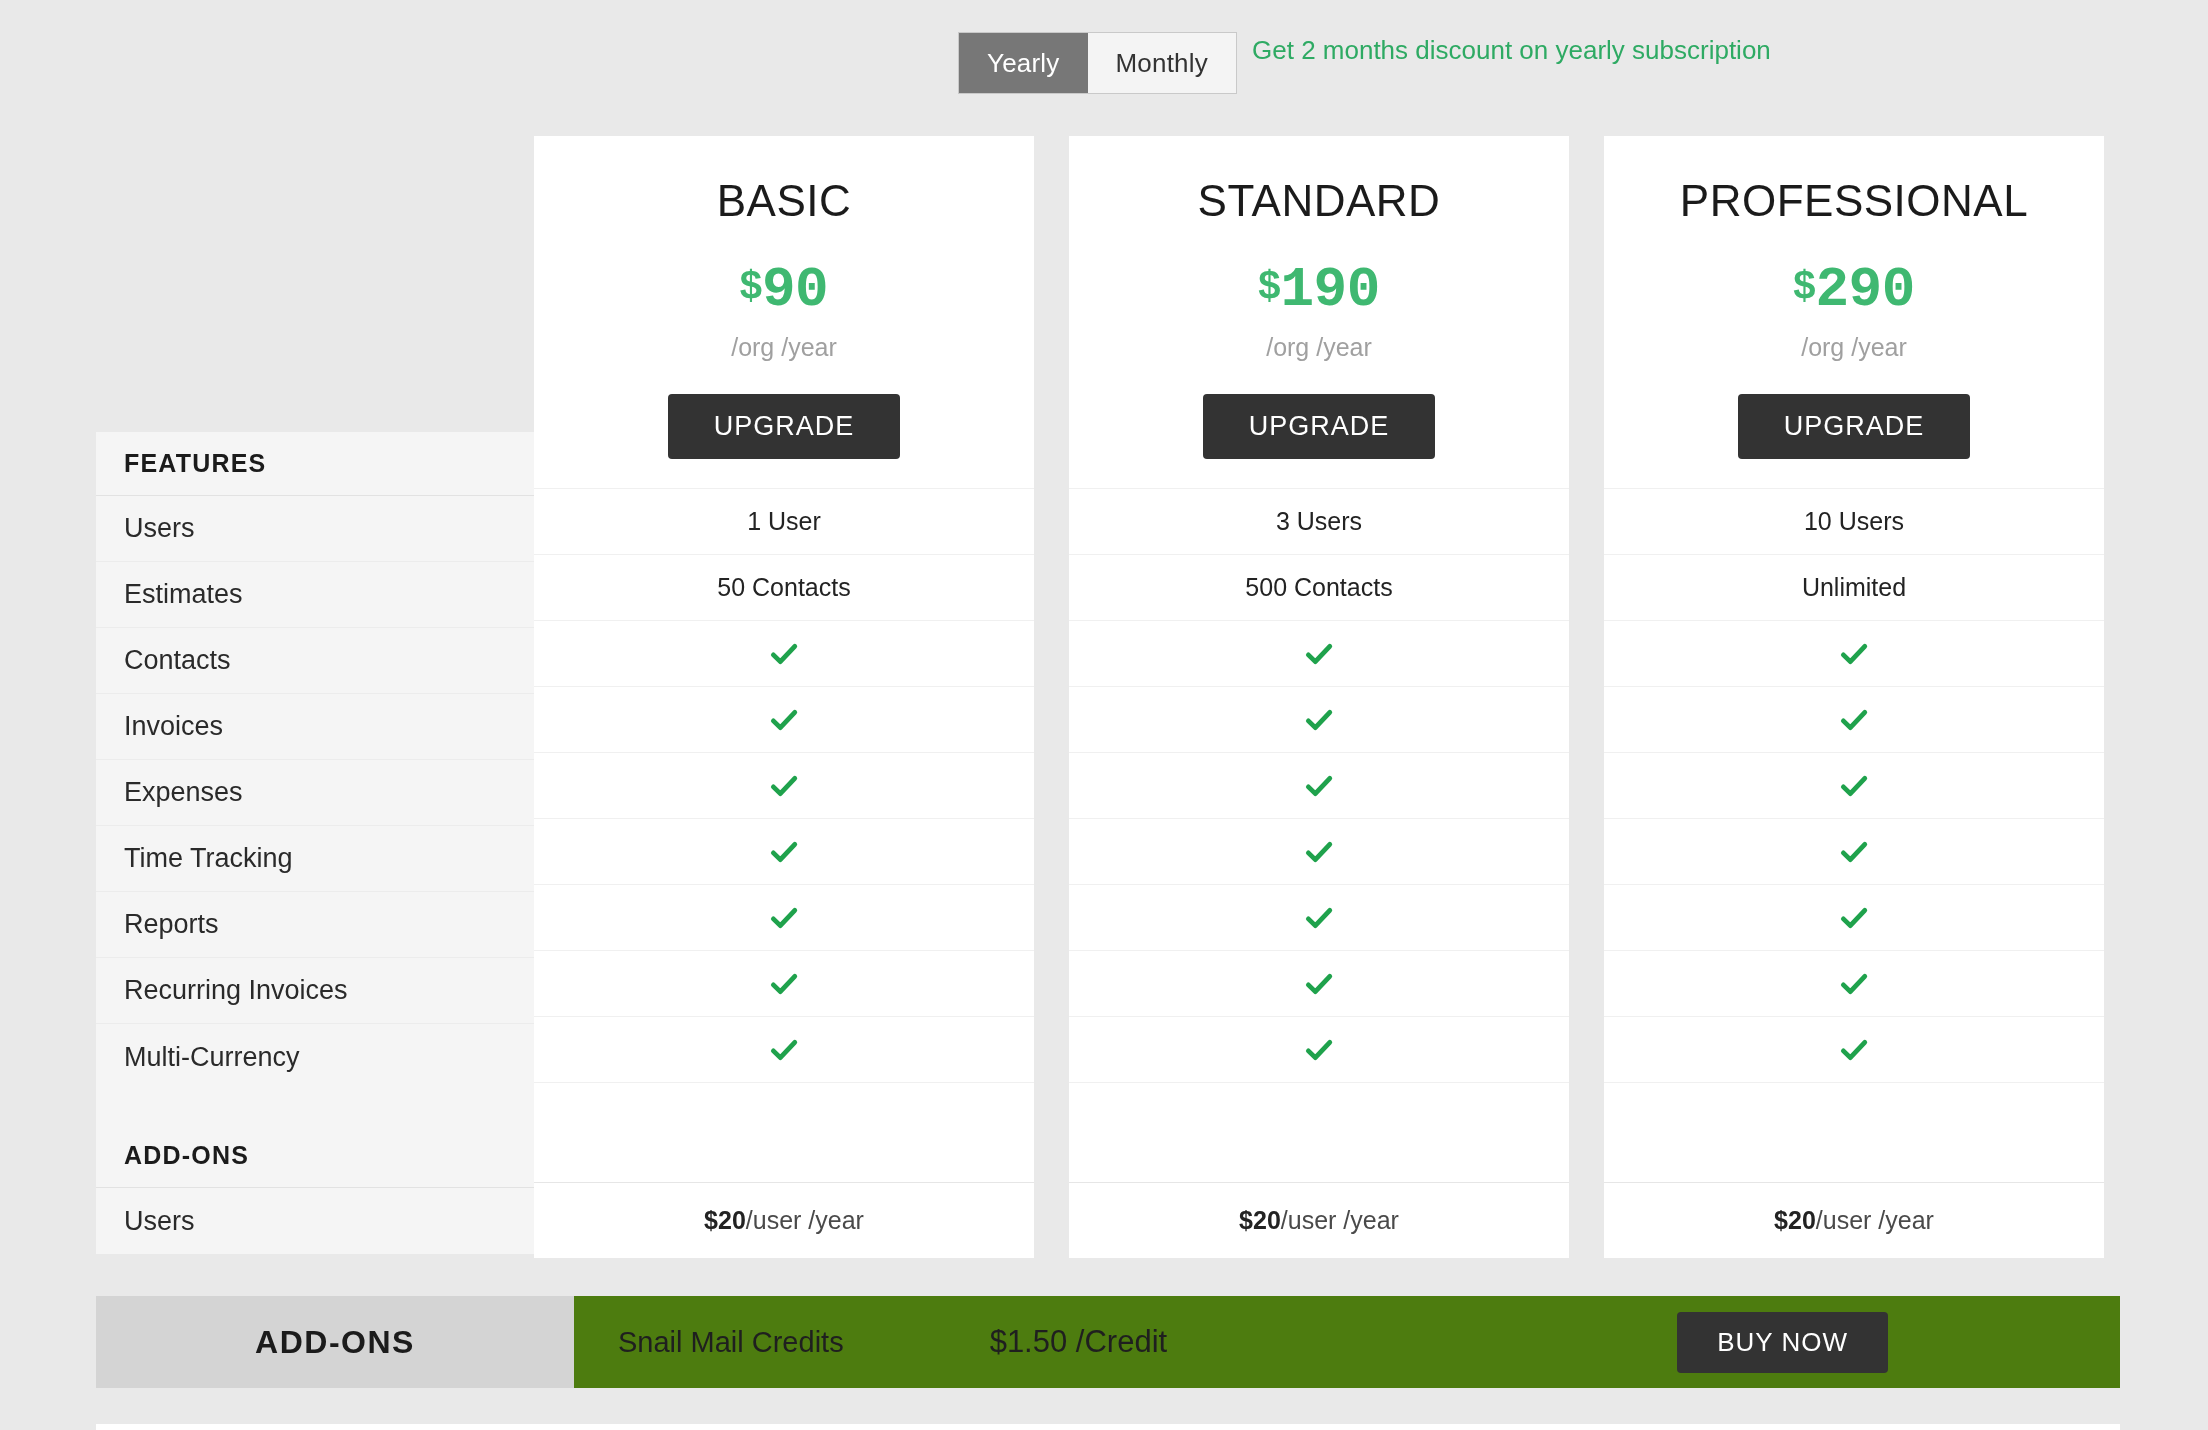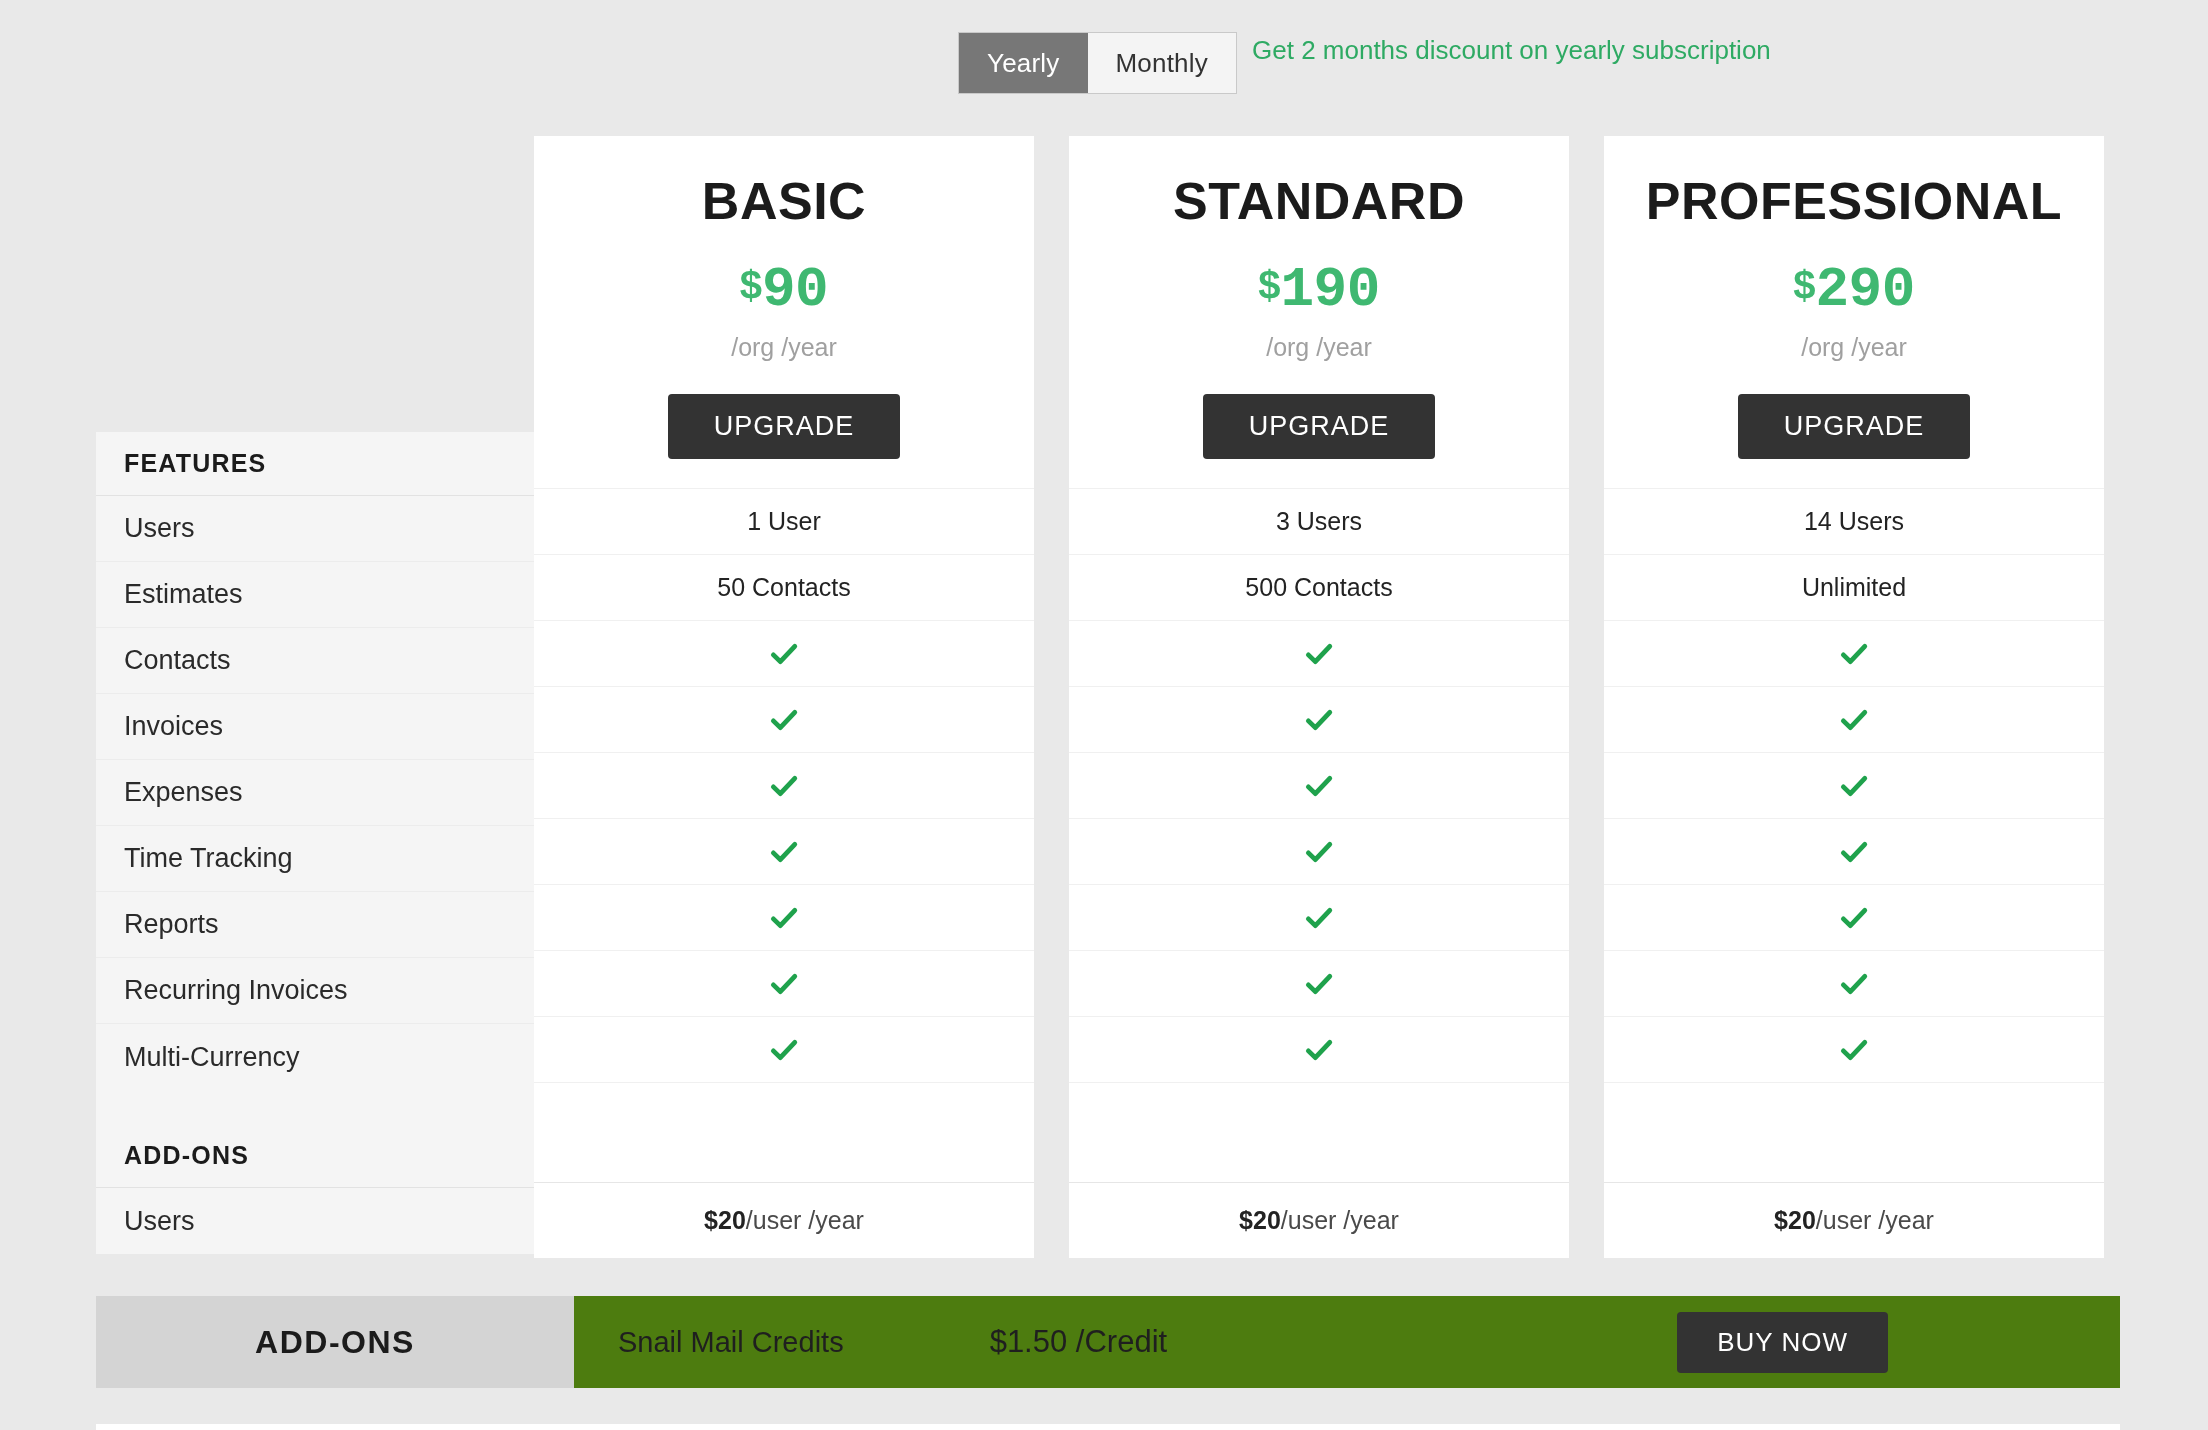--- a/index.html
+++ b/index.html
@@ -65,24 +65,24 @@
   .card {
     width: 500px;
     background: #ffffff;
   }
   .card-head {
     height: 352px;
     padding-top: 36px;
     text-align: center;
   }
   .plan-name {
-    font-size: 52px;
+    font-size: 44px;
     color: #1b1b1b;
     letter-spacing: 0.5px;
-    font-weight: 700;
+    font-weight: 400;
     line-height: 58px;
   }
   .plan-price {
     margin-top: 24px;
     color: #3fb871;
     line-height: 62px;
   }
   .plan-price .cur {
     font-size: 40px;
     font-weight: 700;
@@ -370,21 +370,21 @@
 
   <div class="card">
     <div class="card-head">
       <div class="plan-name">PROFESSIONAL</div>
       <div class="plan-price">
         <span class="cur">$</span><span class="amt">290</span>
       </div>
       <div class="plan-period">/org /year</div>
       <button class="upgrade-btn">UPGRADE</button>
     </div>
-    <div class="cell">14 Users</div>
+    <div class="cell">10 Users</div>
     <div class="cell">Unlimited</div>
     <div class="cell">
         <svg class="check" viewBox="0 0 24 24">
           <path d="M4.5 12.6 L9.4 17.4 L19.6 6.6" fill="none" stroke="#1fa24c" stroke-width="3.4" stroke-linecap="round" stroke-linejoin="round"></path>
         </svg>
       </div>
     <div class="cell">
         <svg class="check" viewBox="0 0 24 24">
           <path d="M4.5 12.6 L9.4 17.4 L19.6 6.6" fill="none" stroke="#1fa24c" stroke-width="3.4" stroke-linecap="round" stroke-linejoin="round"></path>
         </svg>

